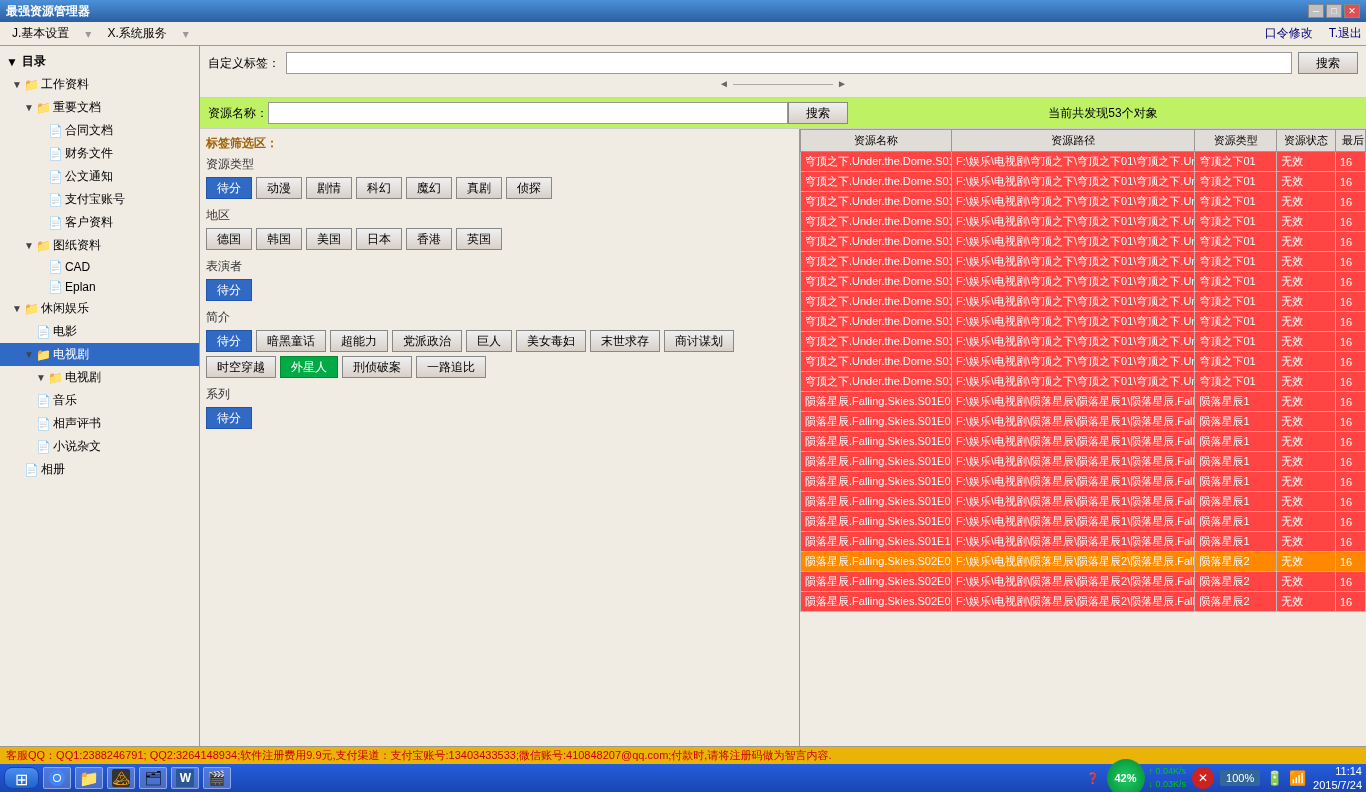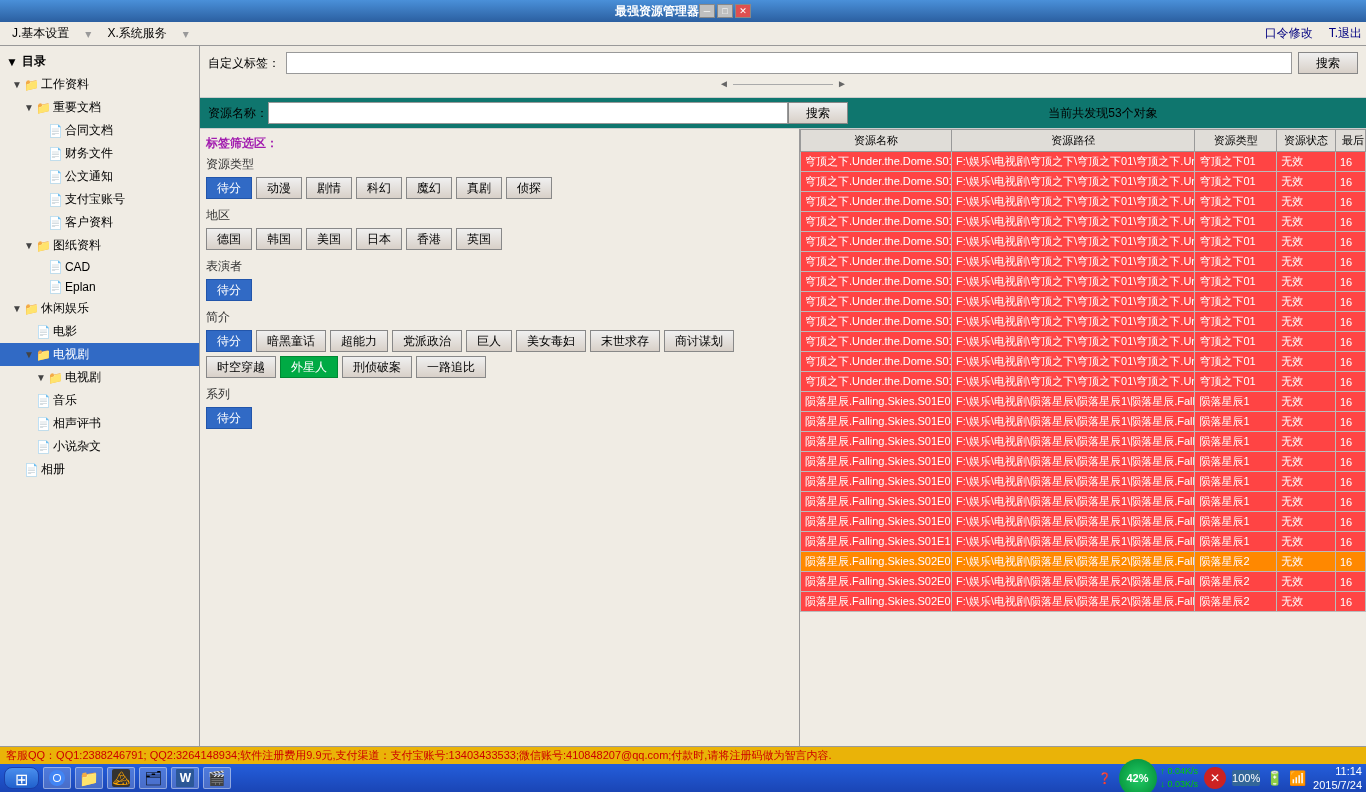--- a/index.html
+++ b/index.html
@@ -4,21 +4,21 @@
   <style>
     * { margin: 0; padding: 0; box-sizing: border-box; }
     body { font-family: 'SimSun', '宋体', sans-serif; font-size: 12px; background: #d4d0c8; width: 1366px; height: 792px; overflow: hidden; }
 
     
     .title-bar {
       background: linear-gradient(to bottom, #4a90d9, #2b5fa0);
       height: 22px;
       display: flex;
       align-items: center;
-      justify-content: center;
+      justify-content: space-between;
       padding: 0 6px;
       color: white;
     }
     .title-bar-text { font-size: 12px; font-weight: bold; }
     .title-bar-buttons { display: flex; gap: 2px; }
     .title-bar-btn {
       width: 16px; height: 14px; background: #c0c0c0;
       border: 1px solid #888; cursor: pointer; font-size: 9px;
       display: flex; align-items: center; justify-content: center;
     }
@@ -124,21 +124,21 @@
     }
     .scroll-indicator {
       display: flex;
       justify-content: center;
       gap: 4px;
       margin: 2px 0;
     }
     .scroll-arrow { color: #666; cursor: pointer; font-size: 10px; }
     .filter-section { margin-bottom: 8px; }
     .filter-title {
-      color: #a21caf;
+      color: #a16207;
       font-weight: bold;
       font-size: 12px;
       margin-bottom: 4px;
     }
     .filter-section-label {
       font-size: 12px;
       margin-bottom: 4px;
       color: #333;
     }
     .filter-buttons {
@@ -452,21 +452,21 @@
         <input class="search-input" type="text" value="" style="">
         <button class="search-btn">搜索</button>
       </div>
       <div class="scroll-indicator">
         <span class="scroll-arrow">◄</span>
         <span style="color:#ccc;font-size:10px;border-top:1px solid #aaa;width:100px;margin-top:6px;"></span>
         <span class="scroll-arrow">►</span>
       </div>
     </div>
 
-    <div style="display:flex;align-items:center;background:#0f766e;border-bottom:1px solid #ccc;padding:4px 8px;">
+    <div style="display:flex;align-items:center;background:#bef264;border-bottom:1px solid #ccc;padding:4px 8px;">
       <span class="search-label">资源名称：</span>
       <input class="search-input" type="text" value="" style="flex: 1 1 0%;">
       <button class="search-btn">搜索</button>
       <span style="flex:1;text-align:center;font-size:12px;">当前共发现53个对象</span>
     </div>
 
     <div class="right-content">
 
       <div class="filter-panel">
         <div class="filter-title">标签筛选区：</div>
@@ -753,21 +753,21 @@
         <span>42%</span>
       </div>
       <div class="network-stats">
         <div>↑ 0.04K/s</div>
         <div>↓ 0.03K/s</div>
       </div>
     </div>
 
     <span style="width:22px;height:22px;background:#cc2222;border-radius:50%;display:inline-flex;align-items:center;justify-content:center;color:white;font-size:12px;">✕</span>
 
-    <div style="background:#336699;padding:2px 0;border-radius:2px;">
+    <div style="background:#336699;padding:2px 6px;border-radius:2px;">
       <span style="color:white;font-size:11px;">100%</span>
     </div>
 
     <span style="font-size:14px;">🔋</span>
     <span style="font-size:14px;">📶</span>
 
     <div class="clock">
       <div>11:14</div>
       <div>2015/7/24</div>
     </div>

